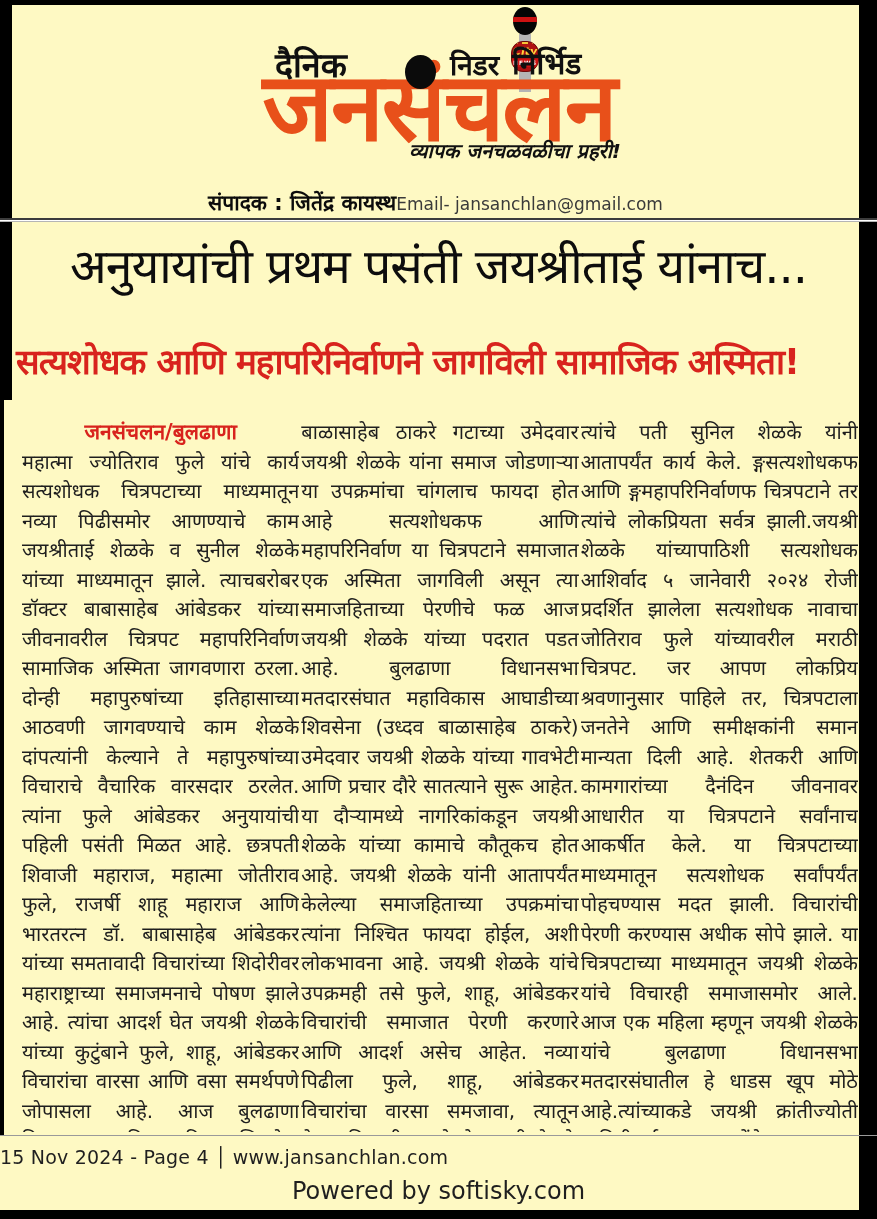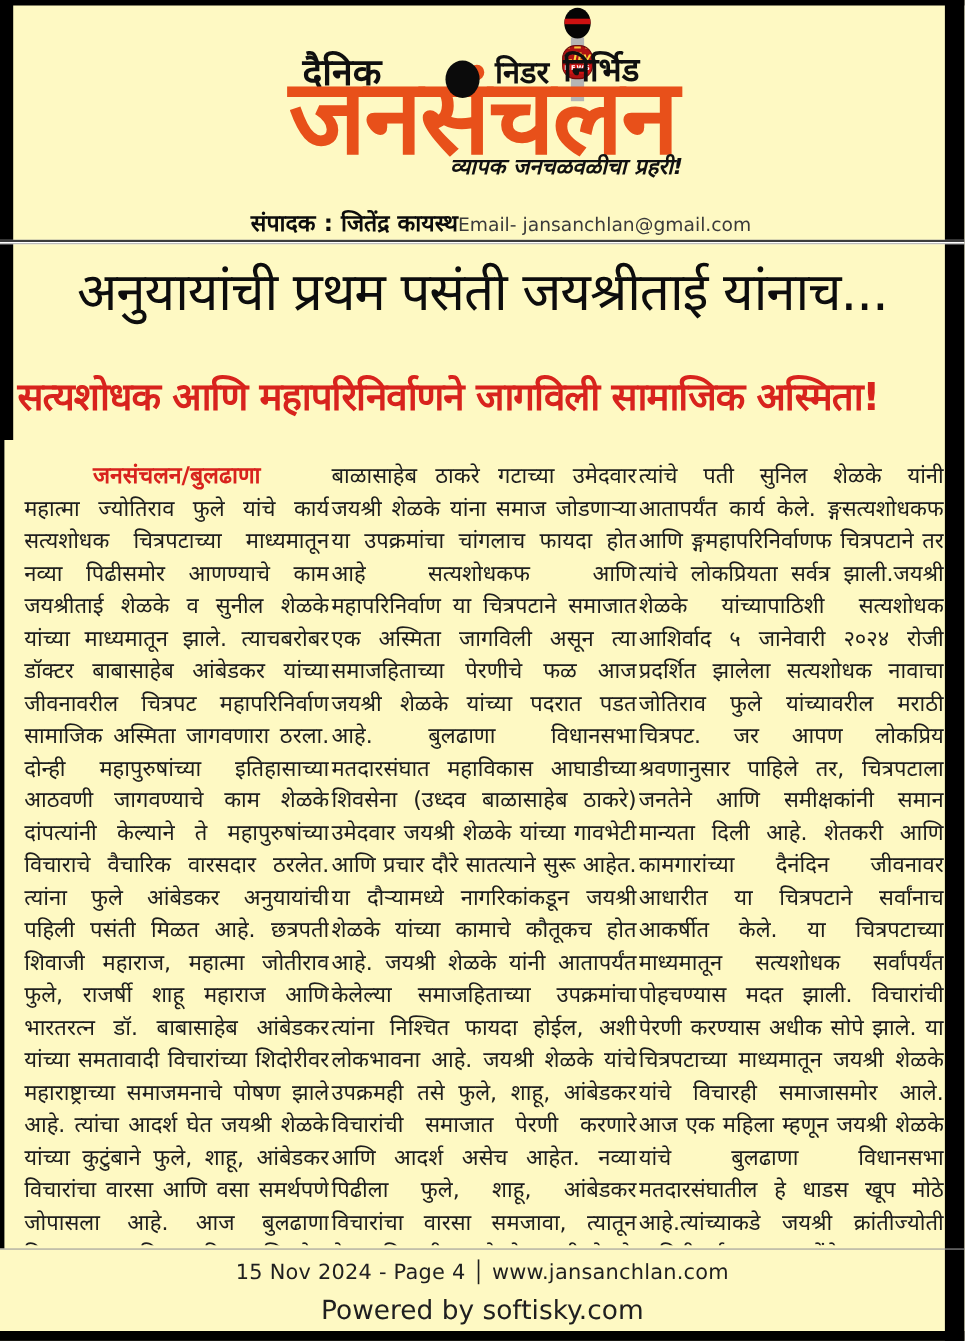--- a/index.html
+++ b/index.html
@@ -18,21 +18,21 @@
   
   .masthead{position:absolute;top:5px;left:12px;right:18px;height:213px;}
   .daily{position:absolute;left:263px;top:36px;font-size:34px;font-weight:bold;color:#101010;}
   .nidar{position:absolute;left:438px;top:40px;font-size:28px;font-weight:bold;color:#101010;}
   .nirbhid{position:absolute;left:500px;top:37px;font-size:30px;font-weight:bold;color:#101010;}
   .logo{position:absolute;left:238px;top:50px;width:378px;text-align:center;
         font-size:95px;line-height:1.1;font-weight:bold;letter-spacing:-2px;}
   .logo-dot{position:absolute;left:393px;top:50px;width:31px;height:34px;border-radius:50%;background:#0b0b0b;}
   .tagline{position:absolute;left:386px;top:132px;width:234px;text-align:center;
            font-size:20px;font-weight:bold;font-style:italic;color:#111;white-space:nowrap;}
-  .editor-row{position:absolute;left:50%;transform:translateX(-50%);top:183px;white-space:nowrap;display:flex;align-items:baseline;gap:0;margin-left:20px;}
+  .editor-row{position:absolute;left:50%;transform:translateX(-50%);top:183px;white-space:nowrap;display:flex;align-items:baseline;gap:0;}
   .editor{font-size:21px;font-weight:800;color:#0c0c0c;}
   .email{font-size:17px;font-weight:normal;color:#3a3a3a;}
 
   
   .mic{position:absolute;left:499px;top:2px;width:28px;height:105px;}
   .mic-head{position:absolute;top:0;left:2px;width:24px;height:28px;border-radius:12px/14px;background:#050505;overflow:hidden;}
   .mic-stripe{position:absolute;top:10px;left:0;width:100%;height:5px;}
   .mic-handle{position:absolute;top:27px;left:8px;width:12px;height:58px;background:#b5b5b5;}
   .city-badge{position:absolute;top:34px;left:0;width:28px;height:31px;border:1px solid #6d0b0b;border-radius:12px;
               box-sizing:border-box;text-align:center;overflow:hidden;}
@@ -49,21 +49,21 @@
                font-size:35px;line-height:1.4;font-weight:bold;letter-spacing:-1px;}
 
   
   .columns{position:absolute;top:418px;left:22px;width:836px;height:714px;overflow:hidden;
            display:flex;gap:2px;}
   .col{flex:1 1 0;font-size:20px;line-height:29.5px;text-align:justify;color:#1e1e1e;overflow:hidden;}
   .dateline{text-align:center;font-weight:bold;font-size:21px;}
 
   
   .footer-rule{position:absolute;top:1135px;left:0;width:877px;height:1px;background:#9a9a9a;}
-  .footer-info{position:absolute;top:1146px;left:0;width:877px;text-align:center;
+  .footer-info{position:absolute;top:1146px;left:0;width:877px;text-align:left;
                font-size:19px;color:#1f1f1f;letter-spacing:0.2px;}
   .powered{position:absolute;top:1177px;left:0;width:877px;text-align:center;
            font-size:24px;color:#1f1f1f;}
 </style>
 </head>
 <body>
 
 <div class="page">
 
   <div class="b-top"></div>

